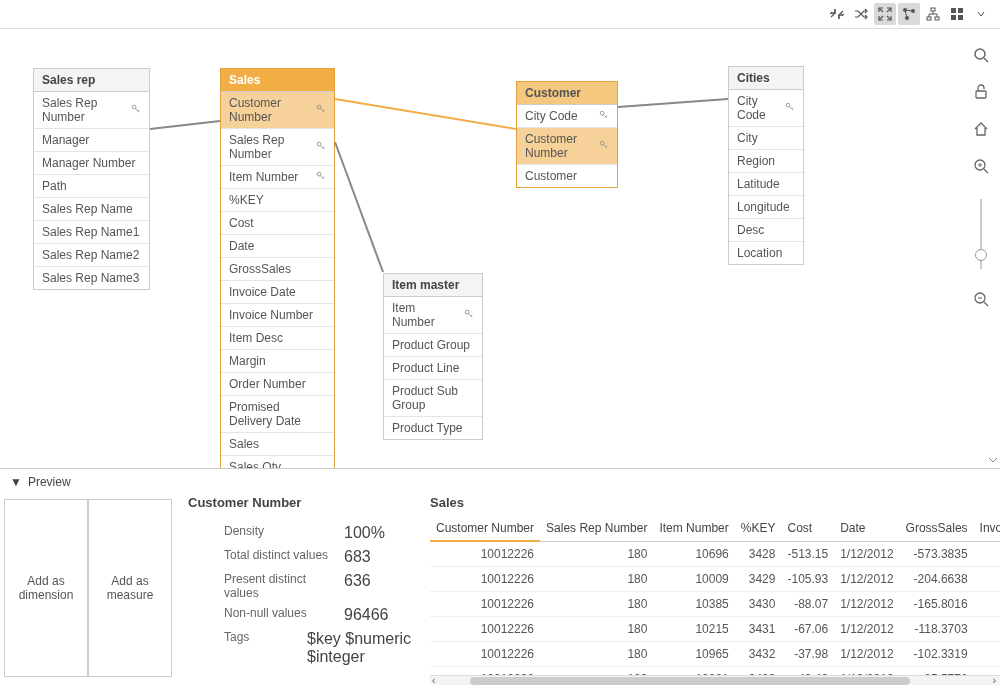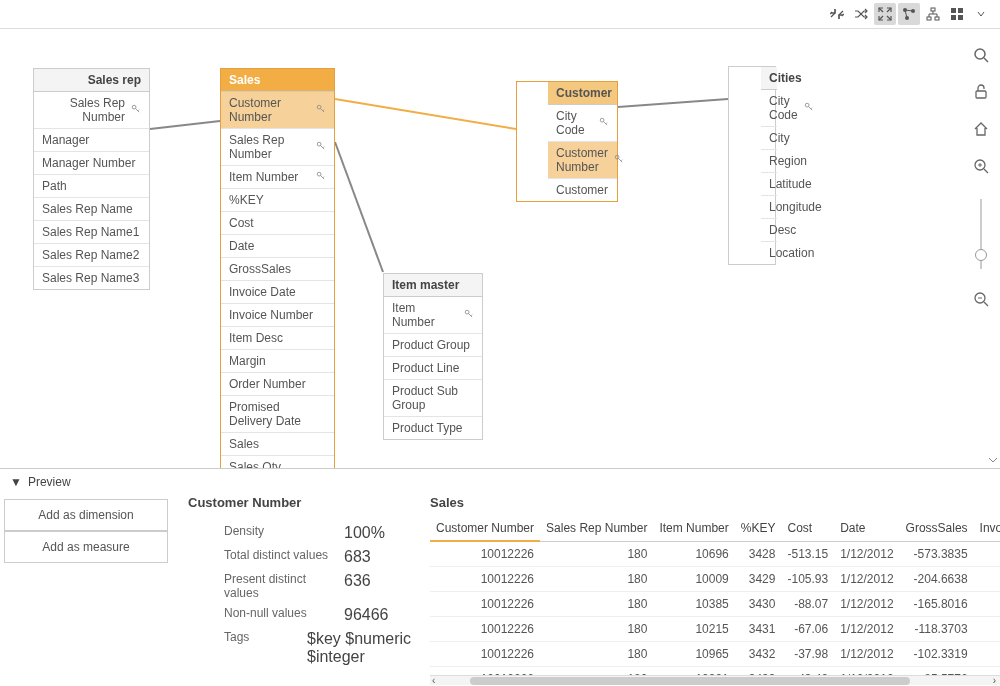--- a/index.html
+++ b/index.html
@@ -32,21 +32,21 @@
 .tbl .row.hl { background:#f6d29a; }
 .keyicon { width:10px; height:10px; flex-shrink:0; }
 
 
 svg.links { position:absolute; top:0; left:0; width:100%; height:100%; pointer-events:none; }
 
 
 .preview { position:absolute; left:0; right:0; bottom:0; height:218px; border-top:1px solid #ccc; background:#fff; }
 .preview-hdr { padding:6px 10px; font-size:12px; color:#444; display:flex; align-items:center; gap:6px; cursor:pointer; }
 .preview-body { display:flex; height:190px; }
-.left-col { width:180px; padding:4px 8px 8px 4px; display:flex; flex-direction:column; gap:0; }
+.left-col { width:180px; padding:4px 8px 8px 4px; display:flex; flex-direction:row; gap:0; }
 .left-col button { border:1px solid #ccc; background:#fff; padding:8px 4px; font-size:12px; color:#555; cursor:pointer; width:164px; }
 .stats { width:250px; padding:0 8px; font-size:12px; color:#555; }
 .stats h3 { font-size:13px; font-weight:bold; margin-bottom:14px; color:#444; }
 .stats .srow { display:flex; margin-bottom:6px;margin-left:36px; }
 .stats .slabel { width:120px; color:#666; font-size:12px; }
 .stats .sval { color:#444; font-size:16px; }
 
 .data-area { flex:1; overflow:hidden; display:flex; flex-direction:column; }
 .data-area h3 { font-size:13px; font-weight:bold; color:#444; margin-bottom:6px; }
 .data-table { width:100%; border-collapse:collapse; font-size:12px; color:#555; }
@@ -118,21 +118,21 @@
 
 <div class="canvas">
   <div class="canvas-inner">
     <svg class="links">
       <line x1="150" y1="100" x2="220" y2="92" stroke="#888" stroke-width="2"></line>
       <line x1="335" y1="70" x2="516" y2="100" stroke="#f2ae45" stroke-width="2"></line>
       <line x1="335" y1="113" x2="383" y2="243" stroke="#888" stroke-width="2"></line>
       <line x1="618" y1="78" x2="728" y2="70" stroke="#888" stroke-width="2"></line>
     </svg>
 
-    <div class="tbl" style="left:33px; top:39px; width:117px;text-align:right;">
+    <div class="tbl" style="left:33px; top:39px; width:117px;">
       <div class="thead">Sales rep</div>
       <div id="fields-sales_rep">
           <div class="row">
             <span>Sales Rep Number</span>
             <span><svg class="keyicon" viewBox="0 0 16 16">
                 <circle cx="5" cy="5" r="3" stroke="#888" fill="none" stroke-width="1.3"></circle>
                 <line x1="7" y1="7" x2="13" y2="13" stroke="#888" stroke-width="1.3"></line>
                 <line x1="11" y1="11" x2="13" y2="9" stroke="#888" stroke-width="1.3"></line>
               </svg></span>
           </div>
@@ -219,21 +219,21 @@
           </div>
           <div class="row">
             <span>Sales</span>
           </div>
           <div class="row">
             <span>Sales Qty</span>
           </div>
         </div>
     </div>
 
-    <div class="tbl highlight2" style="left:516px; top:52px; width:102px;padding-left:31px;">
+    <div class="tbl highlight2" style="left:516px; top:52px; width:102px;">
       <div class="thead">Customer</div>
       <div id="fields-customer">
           <div class="row">
             <span>City Code</span>
             <span><svg class="keyicon" viewBox="0 0 16 16">
                 <circle cx="5" cy="5" r="3" stroke="#888" fill="none" stroke-width="1.3"></circle>
                 <line x1="7" y1="7" x2="13" y2="13" stroke="#888" stroke-width="1.3"></line>
                 <line x1="11" y1="11" x2="13" y2="9" stroke="#888" stroke-width="1.3"></line>
               </svg></span>
           </div>
@@ -244,21 +244,21 @@
                 <line x1="7" y1="7" x2="13" y2="13" stroke="#888" stroke-width="1.3"></line>
                 <line x1="11" y1="11" x2="13" y2="9" stroke="#888" stroke-width="1.3"></line>
               </svg></span>
           </div>
           <div class="row">
             <span>Customer</span>
           </div>
         </div>
     </div>
 
-    <div class="tbl" style="left:728px; top:37px; width:48px;padding-left:32px;">
+    <div class="tbl" style="left:728px; top:37px; width:76px;">
       <div class="thead">Cities</div>
       <div id="fields-cities">
           <div class="row">
             <span>City Code</span>
             <span><svg class="keyicon" viewBox="0 0 16 16">
                 <circle cx="5" cy="5" r="3" stroke="#888" fill="none" stroke-width="1.3"></circle>
                 <line x1="7" y1="7" x2="13" y2="13" stroke="#888" stroke-width="1.3"></line>
                 <line x1="11" y1="11" x2="13" y2="9" stroke="#888" stroke-width="1.3"></line>
               </svg></span>
           </div>

